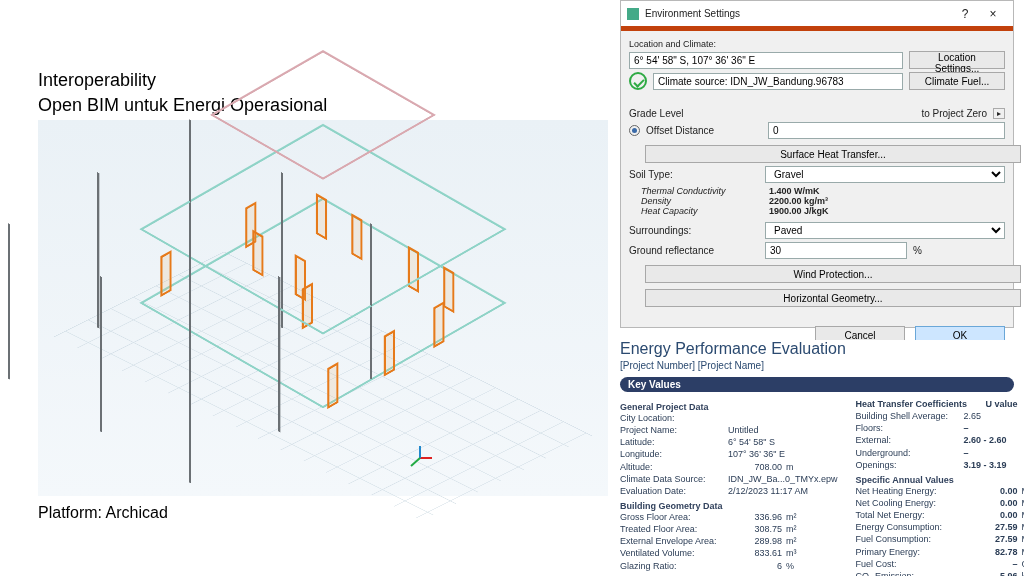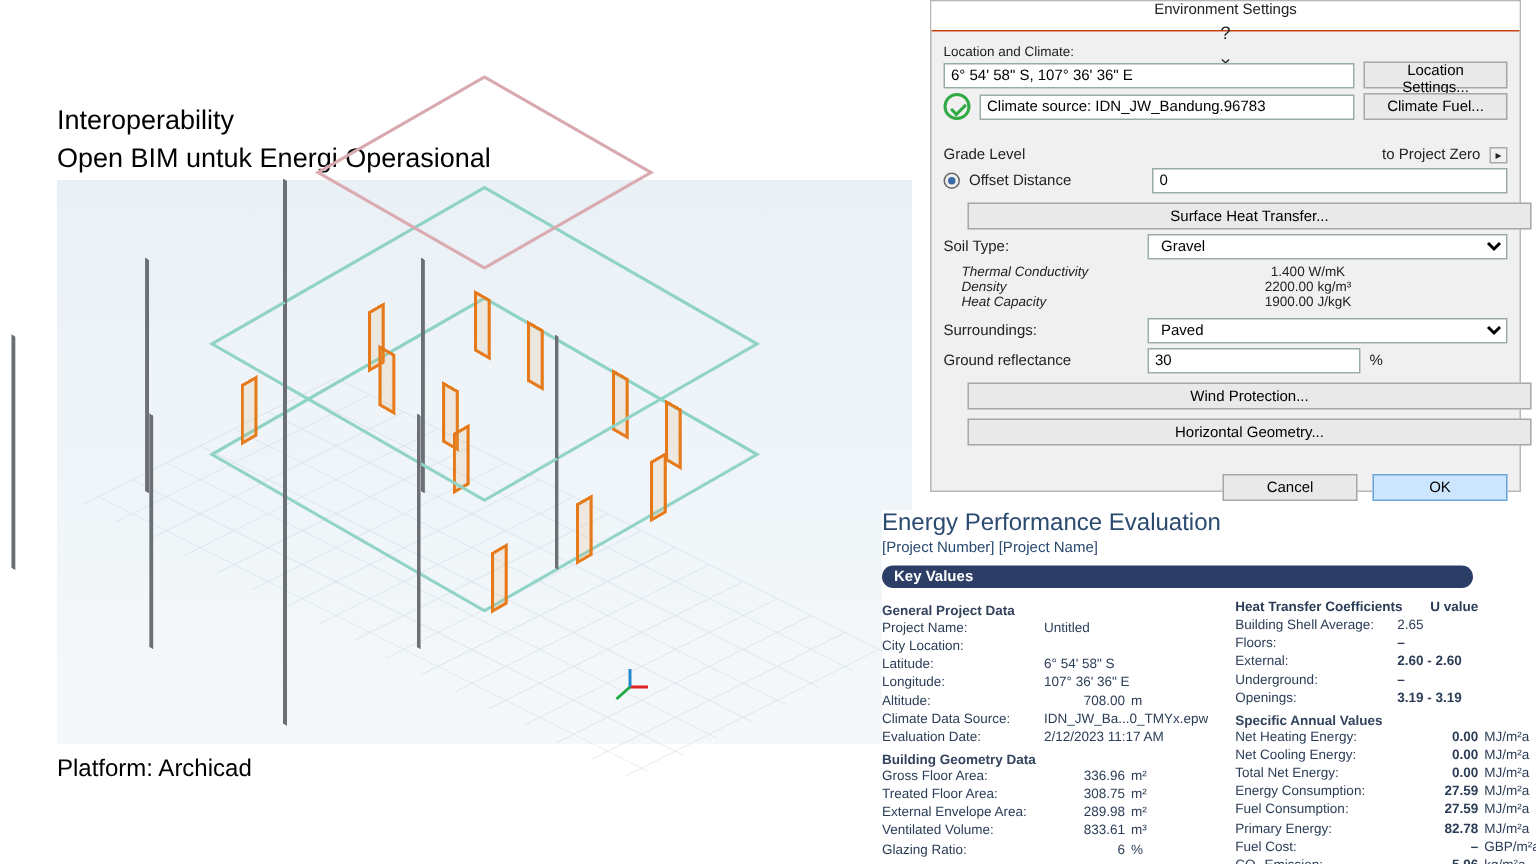--- a/index.html
+++ b/index.html
@@ -29,21 +29,21 @@
 .slab   { position: absolute; border: 3px solid #8fd3c7; }
 .win    { position: absolute; width: 16px; height: 50px; border: 3px solid #e67a1a; background: rgba(230,160,80,.15);
           transform-origin: bottom; transform: rotateX(-90deg); }
 .axis   { position: absolute; left: 370px; top: 326px; width: 24px; height: 24px; }
 
 
 .dlg {
   position: absolute; left: 620px; top: 0; width: 394px; height: 328px;
   background: #f0f0f0; border: 1px solid #b8b8b8; font-size: 10px; color: #222;
 }
-.dlg .titlebar { display: flex; align-items: center; height: 20px; padding: 0 6px; background: #fff; border-bottom: 1px solid #c2410c; flex-direction: column; }
+.dlg .titlebar { display: flex; align-items: center; height: 30px; padding: 0 6px; background: #fff; border-bottom: 5px solid #c2410c; }
 .dlg .titlebar .ico { width: 12px; height: 12px; background: #4a8; margin-right: 6px; }
 .t-space { flex: 1; }
 .winbtn { width: 28px; text-align: center; font-size: 12px; line-height: 20px; cursor: pointer; }
 .dlg .body { padding: 4px 8px 8px; }
 .section-lbl { font-size: 9px; margin: 4px 0 2px; color: #222; }
 .row { display: flex; align-items: center; gap: 6px; margin-bottom: 3px; }
 .row .l { flex: 0 0 130px; }
 .txt, .sel {
   height: 17px; border: 1px solid #9aa; background: #fff; padding: 0 4px; font-size: 10px;
 }
@@ -59,26 +59,26 @@
   position: relative; flex: none;
 }
 .badge-ok::after {
   content: ""; position: absolute; left: 3px; top: 5px; width: 8px; height: 4px;
   border-left: 2px solid #2faa44; border-bottom: 2px solid #2faa44; transform: rotate(-45deg);
 }
 .radio { width: 11px; height: 11px; border: 1px solid #666; border-radius: 50%; position: relative; }
 .radio.on::after { content: ""; position: absolute; inset: 2px; background: #3a6aa8; border-radius: 50%; }
 .kv { display: flex; font-size: 9px; }
 .kv .k { flex: 0 0 140px; padding-left: 12px; font-style: italic; }
-.kv .v { flex: 1; text-align: center; padding-right: 30px; }
+.kv .v { flex: 1; text-align: left; padding-right: 30px; font-weight: bold; }
 .dlg-actions { display: flex; justify-content: flex-end; gap: 10px; padding: 8px; }
 
 
 .rpt {
-  position: absolute; left: 588px; top: 340px; width: 394px; height: 236px;
+  position: absolute; left: 620px; top: 340px; width: 394px; height: 236px;
   background: #fff; font-size: 9px; color: #2b3d56;
 }
 .rpt h1 { font-size: 16px; font-weight: 400; color: #2b4a70; margin-bottom: 2px; }
 .rpt .proj { color: #2b4a70; margin-bottom: 6px; font-size: 10px; }
 .rpt .bar {
   background: #2c3e66; color: #fff; font-weight: bold; font-size: 10px;
   padding: 2px 8px; border-radius: 10px; margin-bottom: 6px;
 }
 .cols { display: flex; gap: 18px; }
 .col-l, .col-r { flex: 1; }
@@ -208,26 +208,26 @@
 
 <div class="rpt">
   <h1>Energy Performance Evaluation</h1>
   <div class="proj">[Project Number] [Project Name]</div>
   <div class="bar">Key Values</div>
 
   <div class="cols">
     <div class="col-l">
       <div class="grp-h">General Project Data</div>
       <div class="kvr">
+          <span class="k">City Location:</span>
+          <span class="v"></span>
+        </div>
+      <div class="kvr">
           <span class="k">Project Name:</span>
           <span class="v" style="text-align:left">Untitled</span>
-        </div>
-      <div class="kvr">
-          <span class="k">City Location:</span>
-          <span class="v"></span>
         </div>
       <div class="kvr">
           <span class="k">Latitude:</span>
           <span class="v" style="text-align:left">6° 54' 58" S</span>
         </div>
       <div class="kvr">
           <span class="k">Longitude:</span>
           <span class="v" style="text-align:left">107° 36' 36" E</span>
         </div>
       <div class="kvr kvr3">

